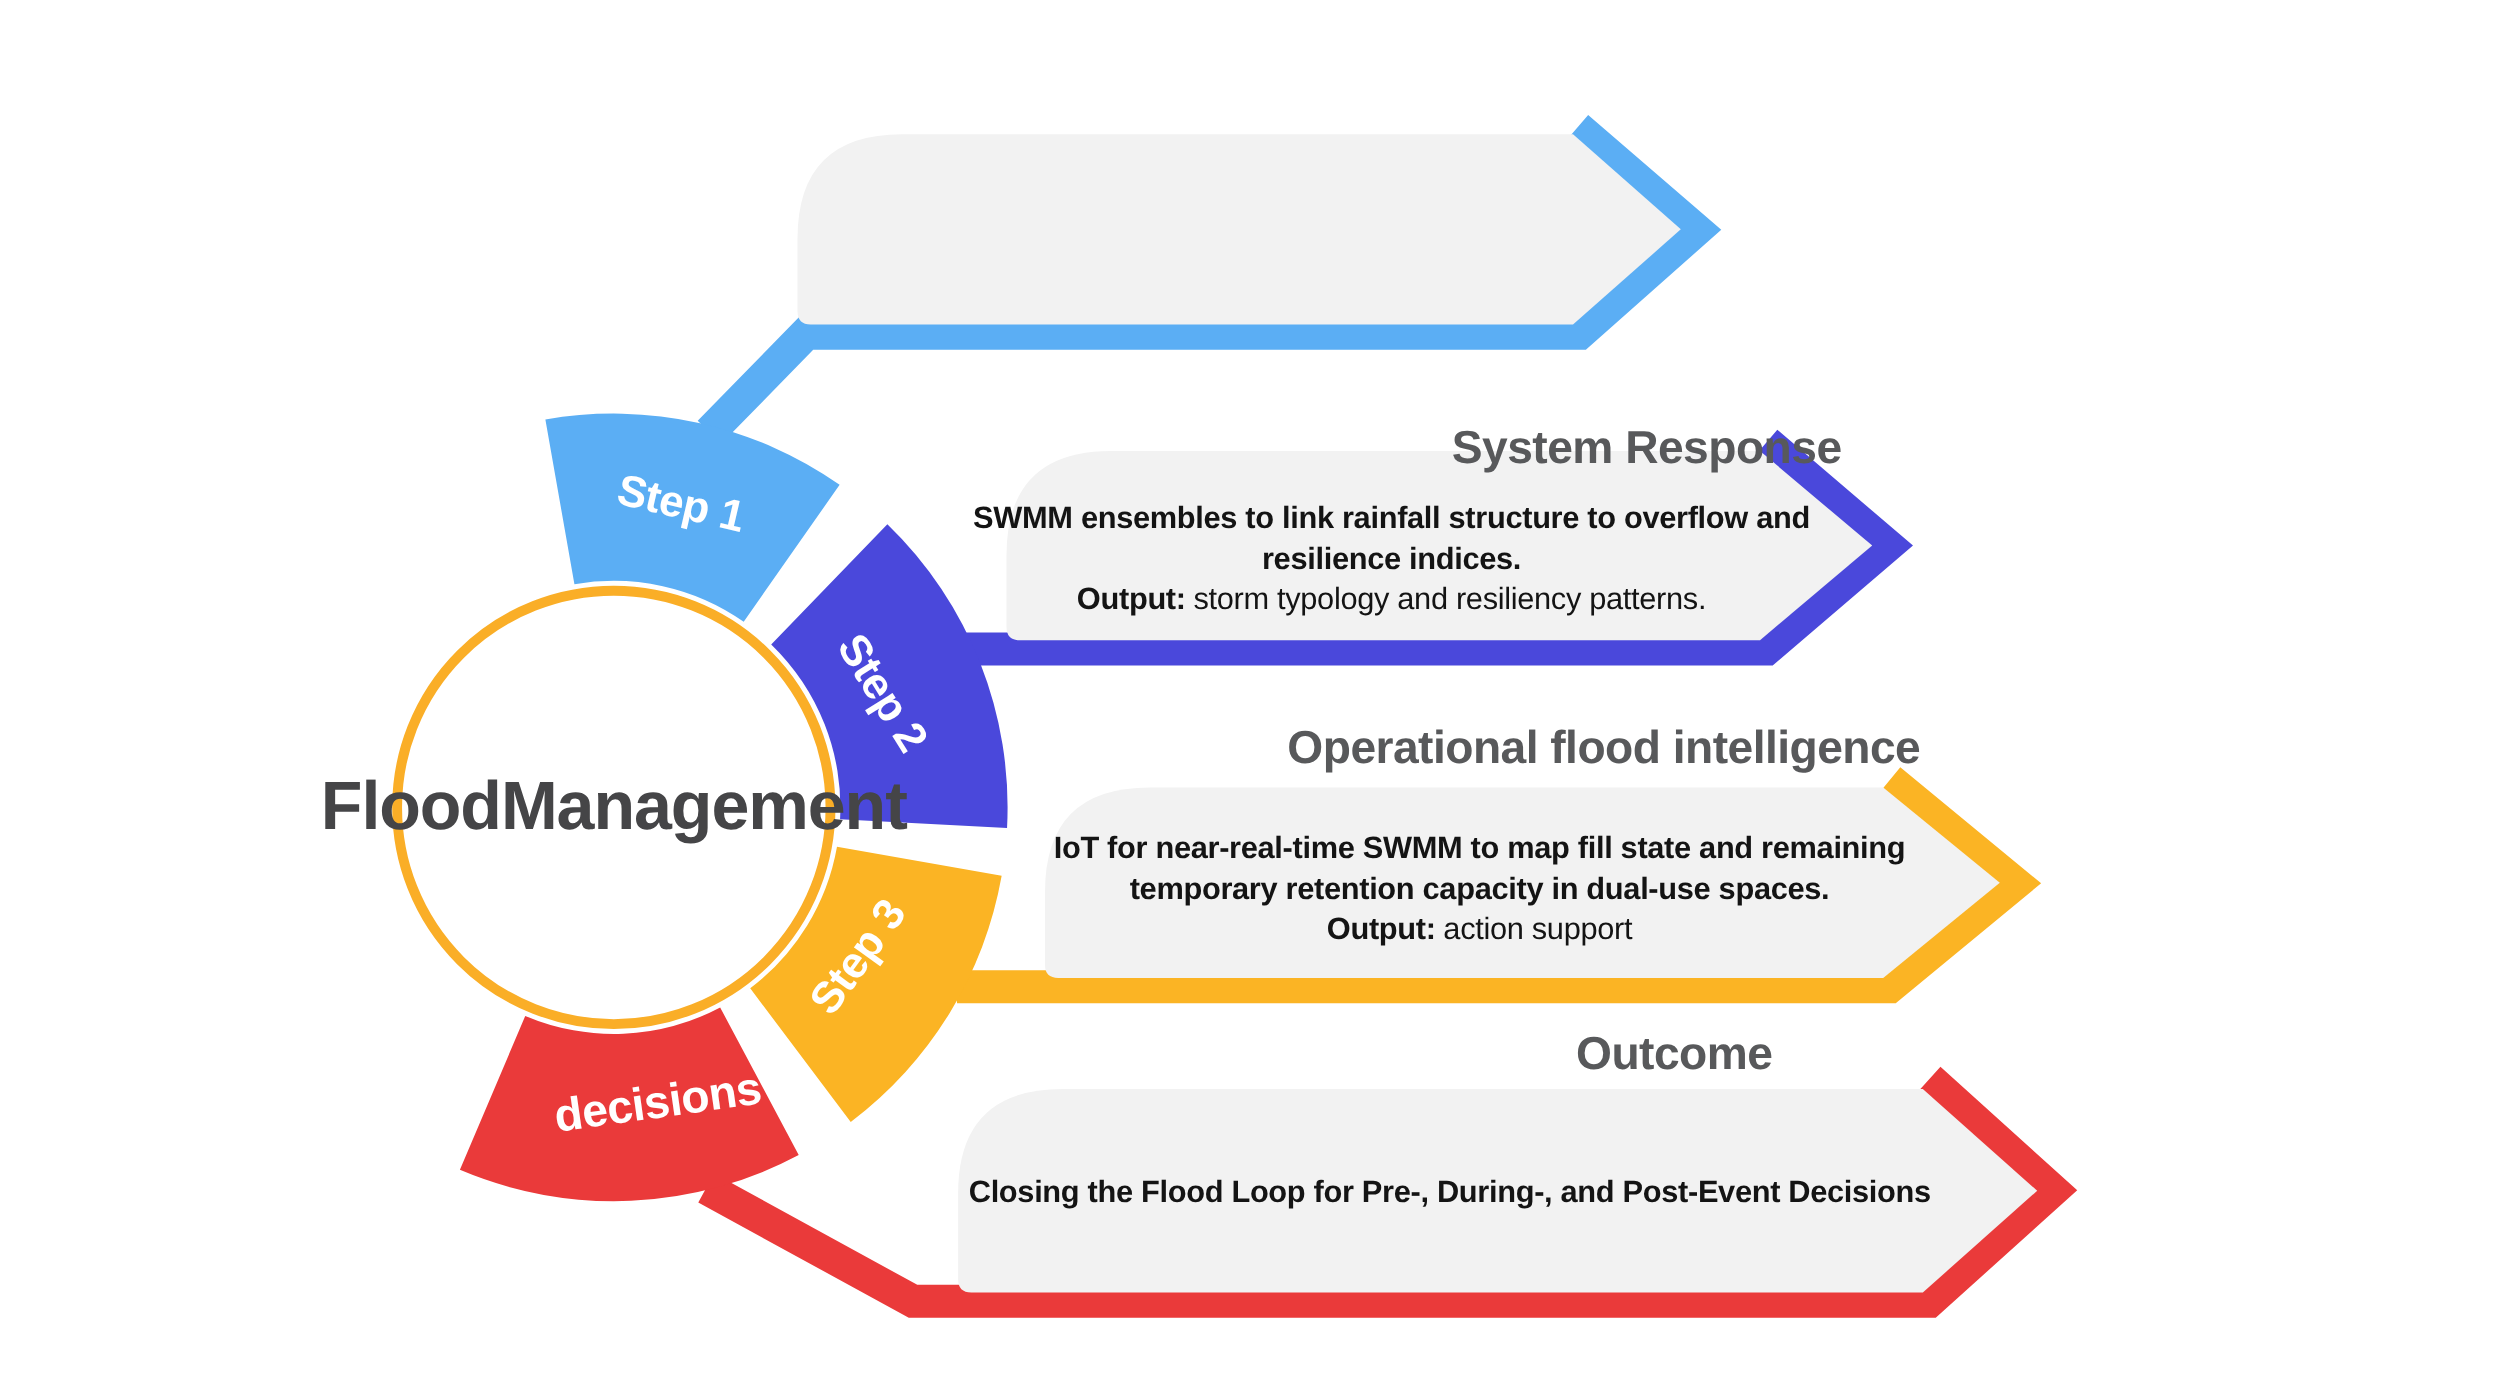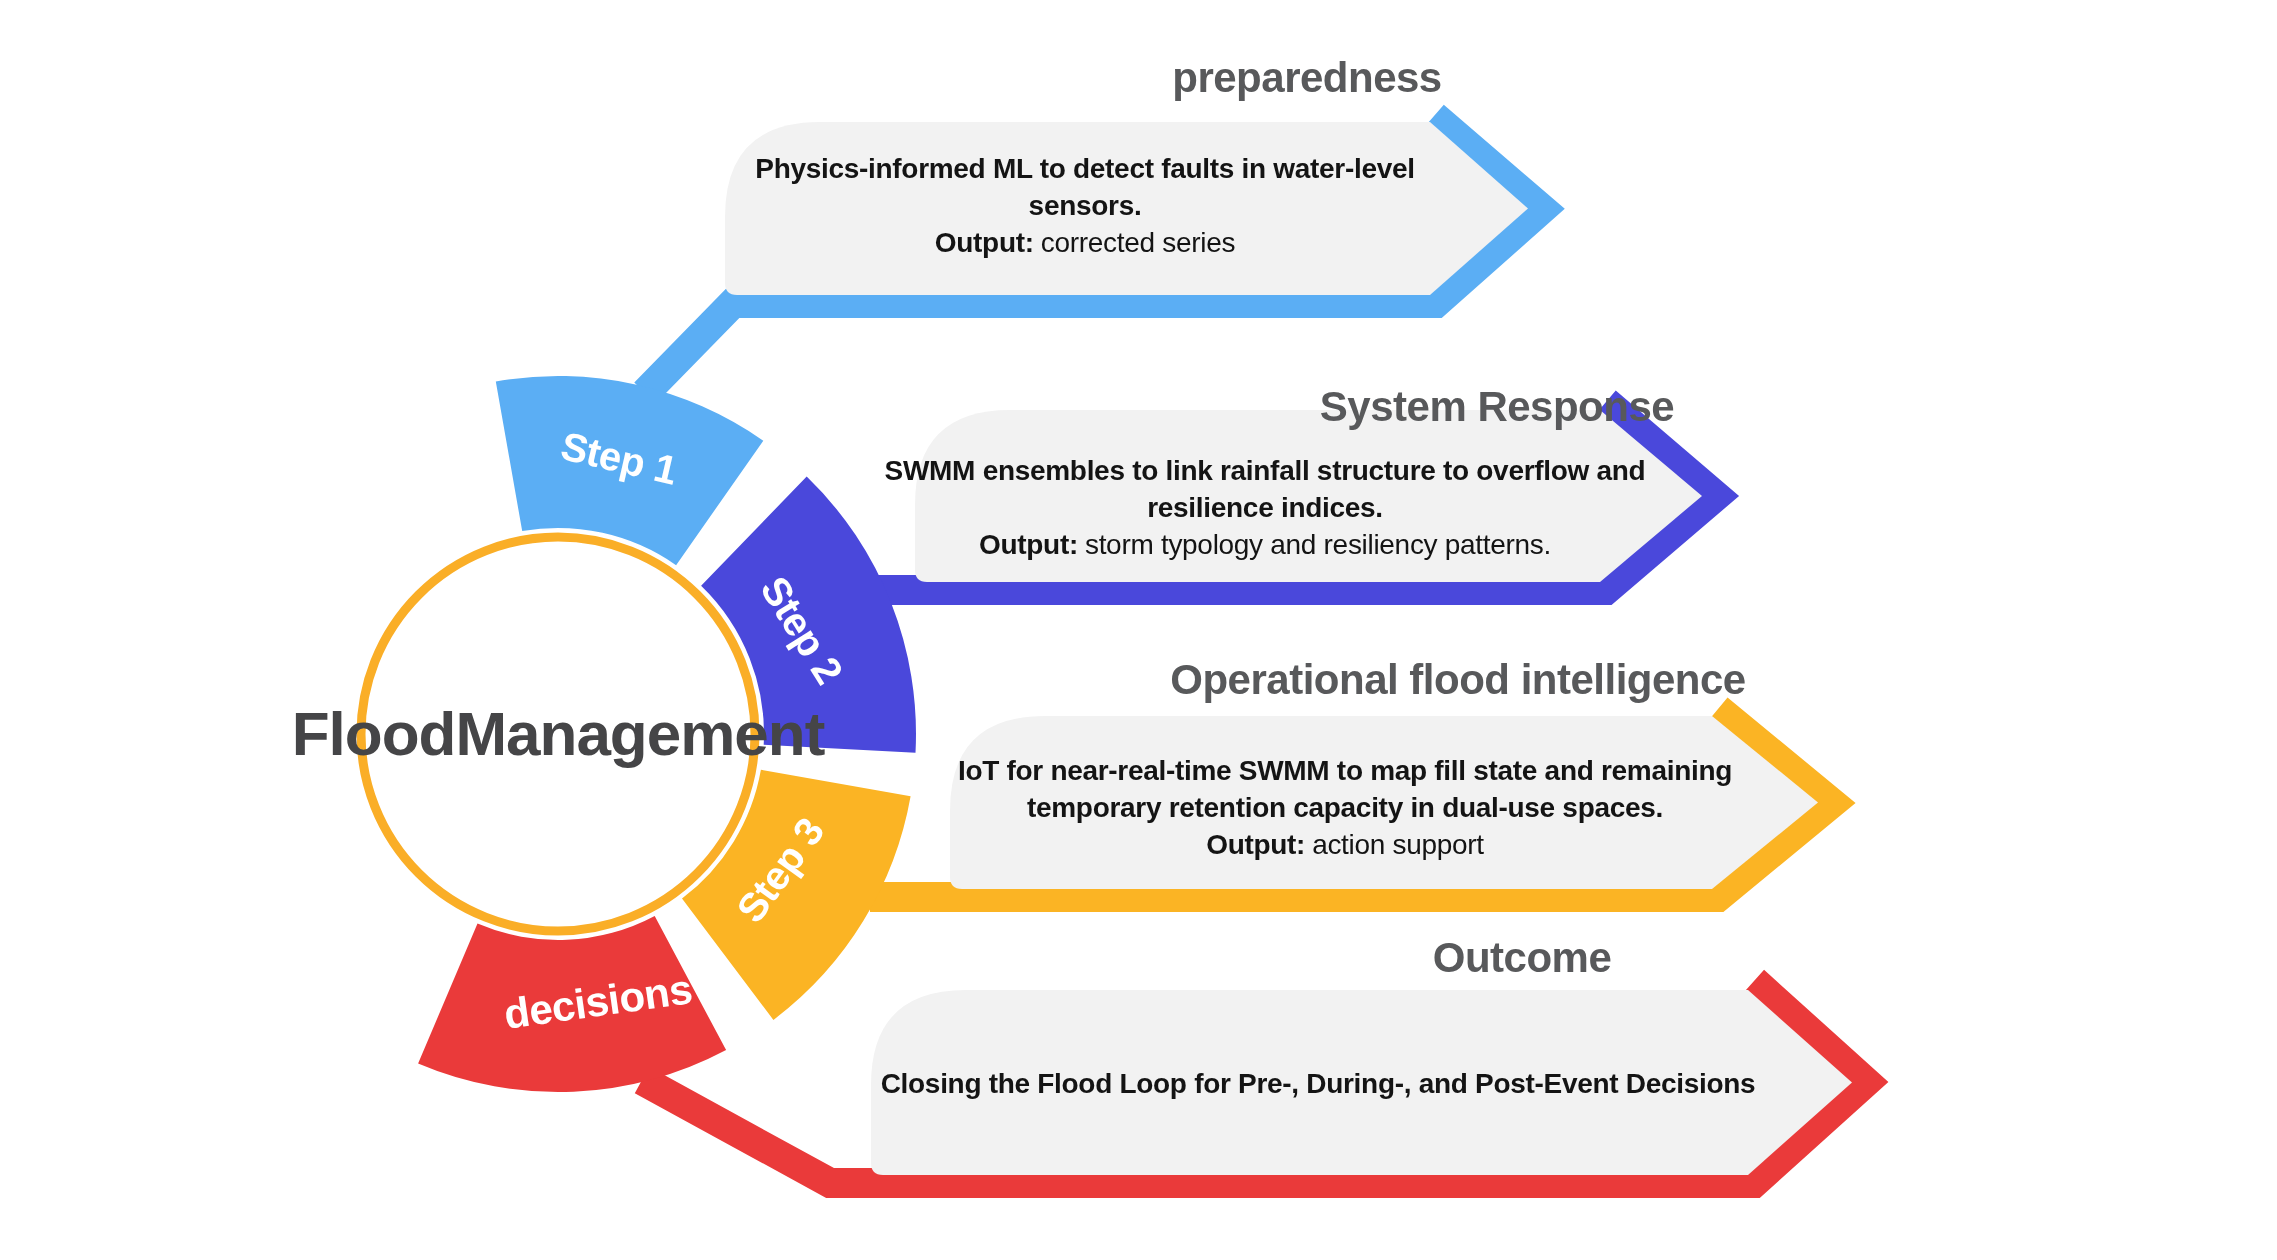--- a/index.html
+++ b/index.html
@@ -74,29 +74,24 @@
   <div id="center-title" class="abs">
     <div>Flood</div>
     <div>Management</div>
   </div>
 
   <div class="abs wedge-label" style="left:489px;top:428px;transform:rotate(13deg);">Step 1</div>
   <div class="abs wedge-label" style="left:672px;top:600px;transform:rotate(58deg);">Step 2</div>
   <div class="abs wedge-label" style="left:650px;top:840px;transform:rotate(-54deg);">Step 3</div>
   <div class="abs wedge-label" style="left:468px;top:972px;transform:rotate(-8deg);font-size:42px;">decisions</div>
 
-  <div class="abs heading" style="left:1007px;top:52px;">preparedness</div>
   <div class="abs heading" style="left:1197px;top:349px;margin-top:32px;">System Response</div>
   <div class="abs heading" style="left:1158px;top:654px;">Operational flood intelligence</div>
   <div class="abs heading" style="left:1222px;top:932px;">Outcome</div>
 
-  <div class="abs body-text" style="left:725px;top:150px;width:720px;">
-    <div>Physics-informed ML to detect faults in water-level sensors.</div>
-    <div class="output-line"><span class="out-label">Output:</span><span class="out-rest">corrected series</span></div>
-  </div>
 
   <div class="abs body-text" style="left:880px;top:452px;width:770px;">
     <div>SWMM ensembles to link rainfall structure to overflow and resilience indices.</div>
     <div class="output-line"><span class="out-label">Output:</span><span class="out-rest">storm typology and resiliency patterns.</span></div>
   </div>
 
   <div class="abs body-text" style="left:915px;top:752px;width:860px;">
     <div>IoT for near-real-time SWMM to map fill state and remaining temporary retention capacity in dual-use spaces.</div>
     <div class="output-line"><span class="out-label">Output:</span><span class="out-rest">action support</span></div>
   </div>

